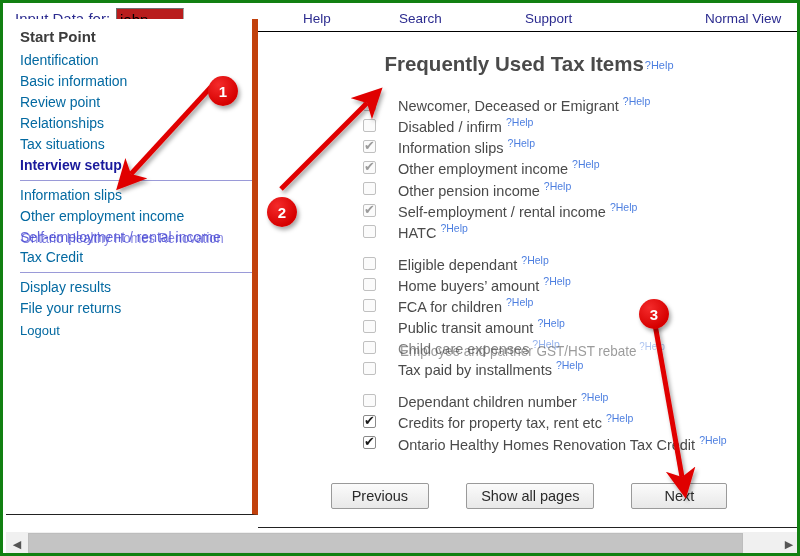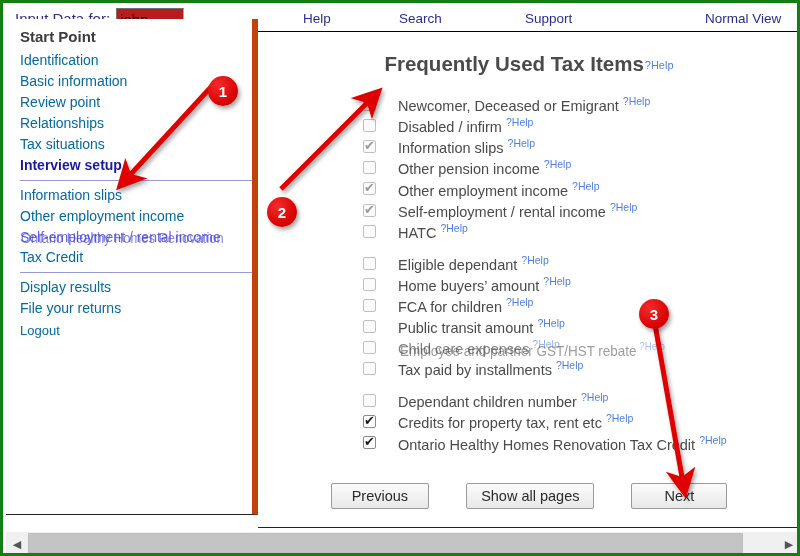--- a/index.html
+++ b/index.html
@@ -333,26 +333,26 @@
         </div>
         <div class="cb-row">
           <span class="cb"></span>
           <span class="cb-text">Disabled / infirm<a class="help">?Help</a></span>
         </div>
         <div class="cb-row">
           <span class="cb checked"></span>
           <span class="cb-text">Information slips<a class="help">?Help</a></span>
         </div>
         <div class="cb-row">
-          <span class="cb"></span>
-          <span class="cb-text">Other pension income<a class="help">?Help</a></span>
-        </div>
-        <div class="cb-row">
           <span class="cb checked"></span>
           <span class="cb-text">Other employment income<a class="help">?Help</a></span>
+        </div>
+        <div class="cb-row">
+          <span class="cb"></span>
+          <span class="cb-text">Other pension income<a class="help">?Help</a></span>
         </div>
         <div class="cb-row">
           <span class="cb checked"></span>
           <span class="cb-text">Self-employment / rental income<a class="help">?Help</a></span>
         </div>
         <div class="cb-row">
           <span class="cb"></span>
           <span class="cb-text">HATC<a class="help">?Help</a></span>
         </div>
         <div class="cb-row gap">

